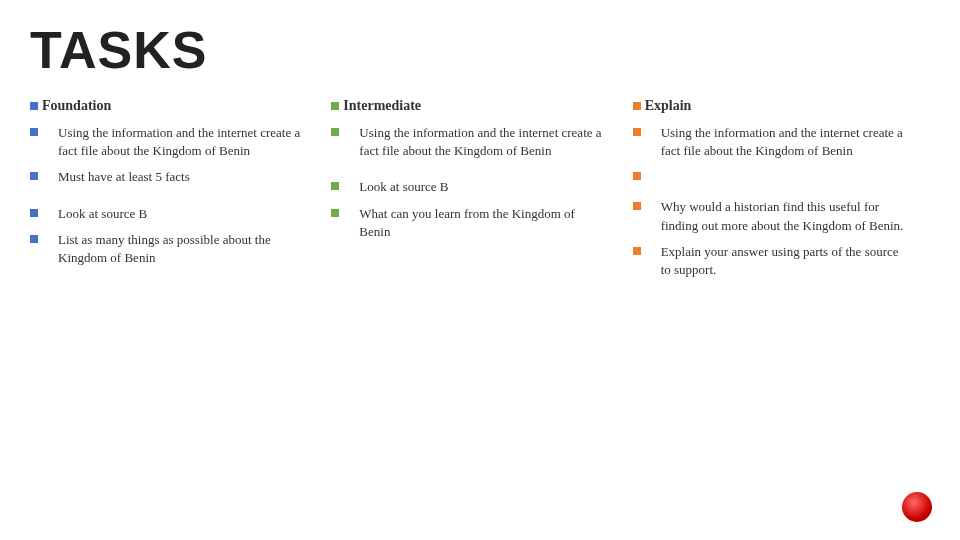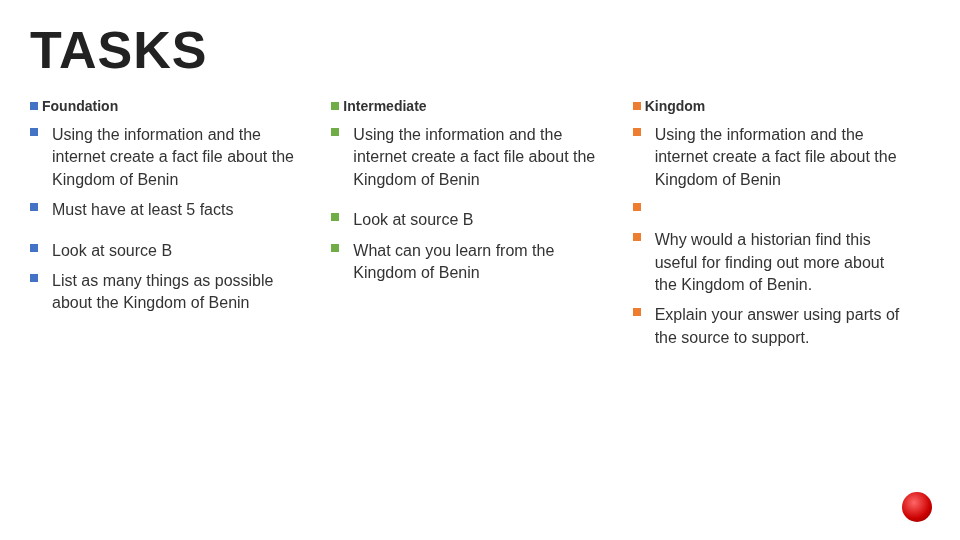--- a/index.html
+++ b/index.html
@@ -36,20 +36,21 @@
     .columns {
       display: flex;
       gap: 0;
       width: 100%;
     }
 
     .column {
       flex: 1;
       padding-right: 20px;
       border-right: none;
+      font-family: Liberation Serif, serif;
     }
 
     .column:not(:last-child) {
       padding-right: 24px;
     }
 
     .column-header {
       font-size: 14px;
       font-weight: bold;
       color: #333;
@@ -59,22 +60,22 @@
       gap: 4px;
     }
 
     .col-header-text {
       font-weight: bold;
     }
 
     .bullet-item {
       display: flex;
       align-items: flex-start;
-      gap: 14px;
-      font-size: 16px;
+      gap: 20px;
+      font-size: 13px;
       color: #333;
       line-height: 1.4;
       margin-bottom: 8px;
     }
 
     .bullet-square {
       width: 8px;
       height: 8px;
       background: #4472c4;
       flex-shrink: 0;
@@ -136,21 +137,21 @@
           <span>Look at source B</span>
         </div>
         <div class="bullet-item">
           <span class="bullet-square" style="background: rgb(112, 173, 71);"></span>
           <span>What can you learn from the Kingdom of Benin</span>
         </div>
       </div>
       <div class="column">
         <div class="column-header">
           <span class="bullet-square" style="background: rgb(237, 125, 49);"></span>
-          <span class="col-header-text">Kingdom</span>
+          <span class="col-header-text">Explain</span>
         </div>
         <div class="bullet-item">
           <span class="bullet-square" style="background: rgb(237, 125, 49);"></span>
           <span>Using the information and the internet create a fact file about the Kingdom of Benin</span>
         </div>
         <div class="bullet-item">
           <span class="bullet-square" style="background: rgb(237, 125, 49);"></span>
         </div>
         <div style="height: 10px;"></div>
         <div class="bullet-item">

